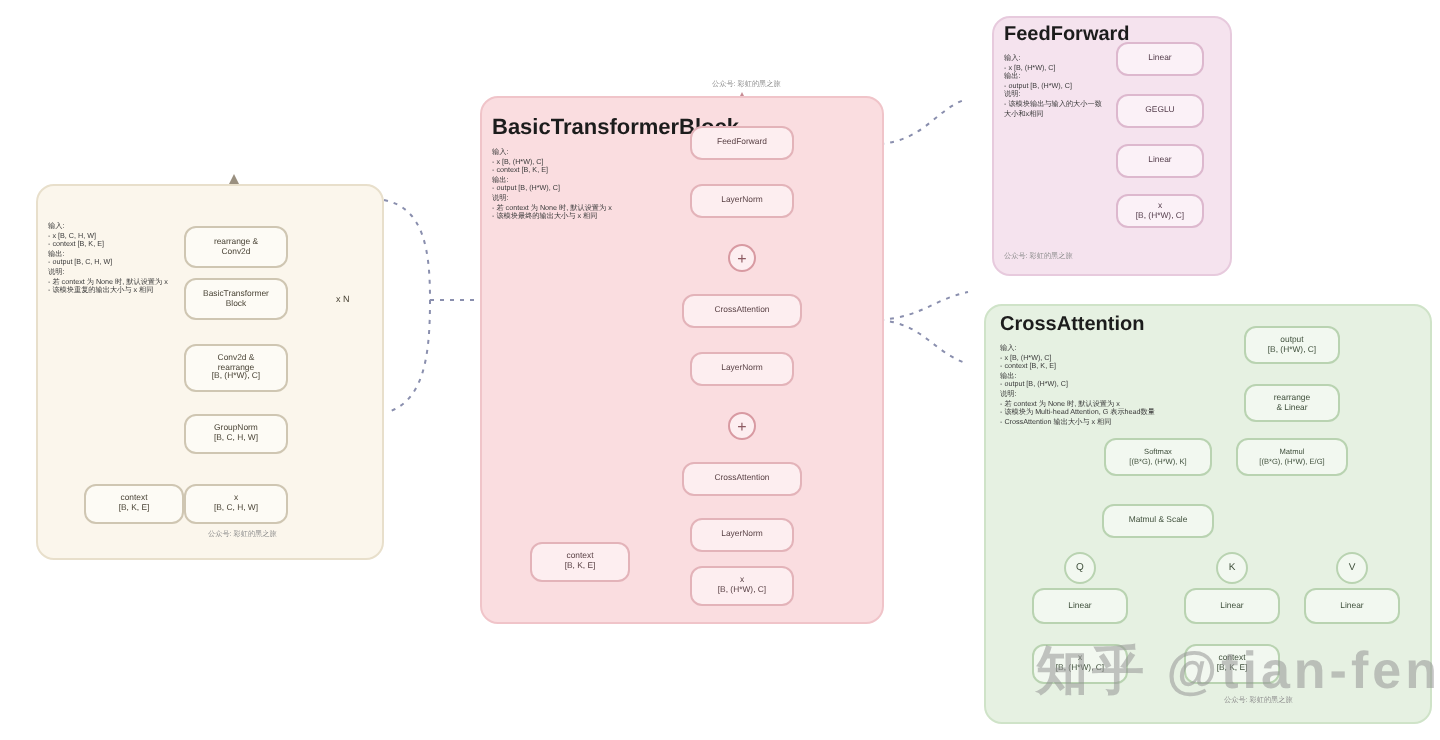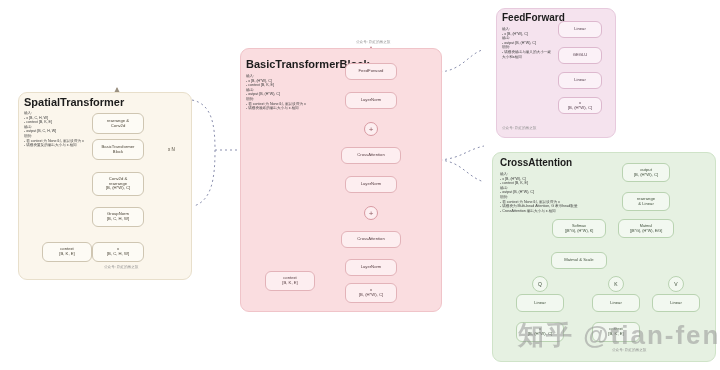--- a/index.html
+++ b/index.html
@@ -134,21 +134,20 @@
 
     <g stroke="#8fae86" stroke-width="1" fill="none">
       <path d="M540,276 L540,268 L556,268" marker-end="url(#ar-c)"></path>
       <path d="M616,276 L616,268 L601,268" marker-end="url(#ar-c)"></path>
       <path d="M676,276 L695,276 L695,225 L674,225" marker-end="url(#ar-c)"></path>
       <path d="M606,240 L624,240" marker-end="url(#ar-c)"></path>
     </g>
   </svg>
 
   <div class="panel p-spatial" style="left:18px;top:92px;width:172px;height:186px;"></div>
-  <div class="panel-title" style="left:24px;top:96px;font-size:11px;">SpatialTransformer</div>
   <div class="notes" style="left:24px;top:111px;font-size:3.6px;">输入:
 - x [B, C, H, W]
 - context [B, K, E]
 输出:
 - output [B, C, H, W]
 说明:
 - 若 context 为 None 时, 默认设置为 x
 - 该模块重复的输出大小与 x 相同</div>
 
   <div class="node n-spatial" style="left:92px;top:113px;width:52px;height:21px;font-size:4.2px;">rearrange &amp;

